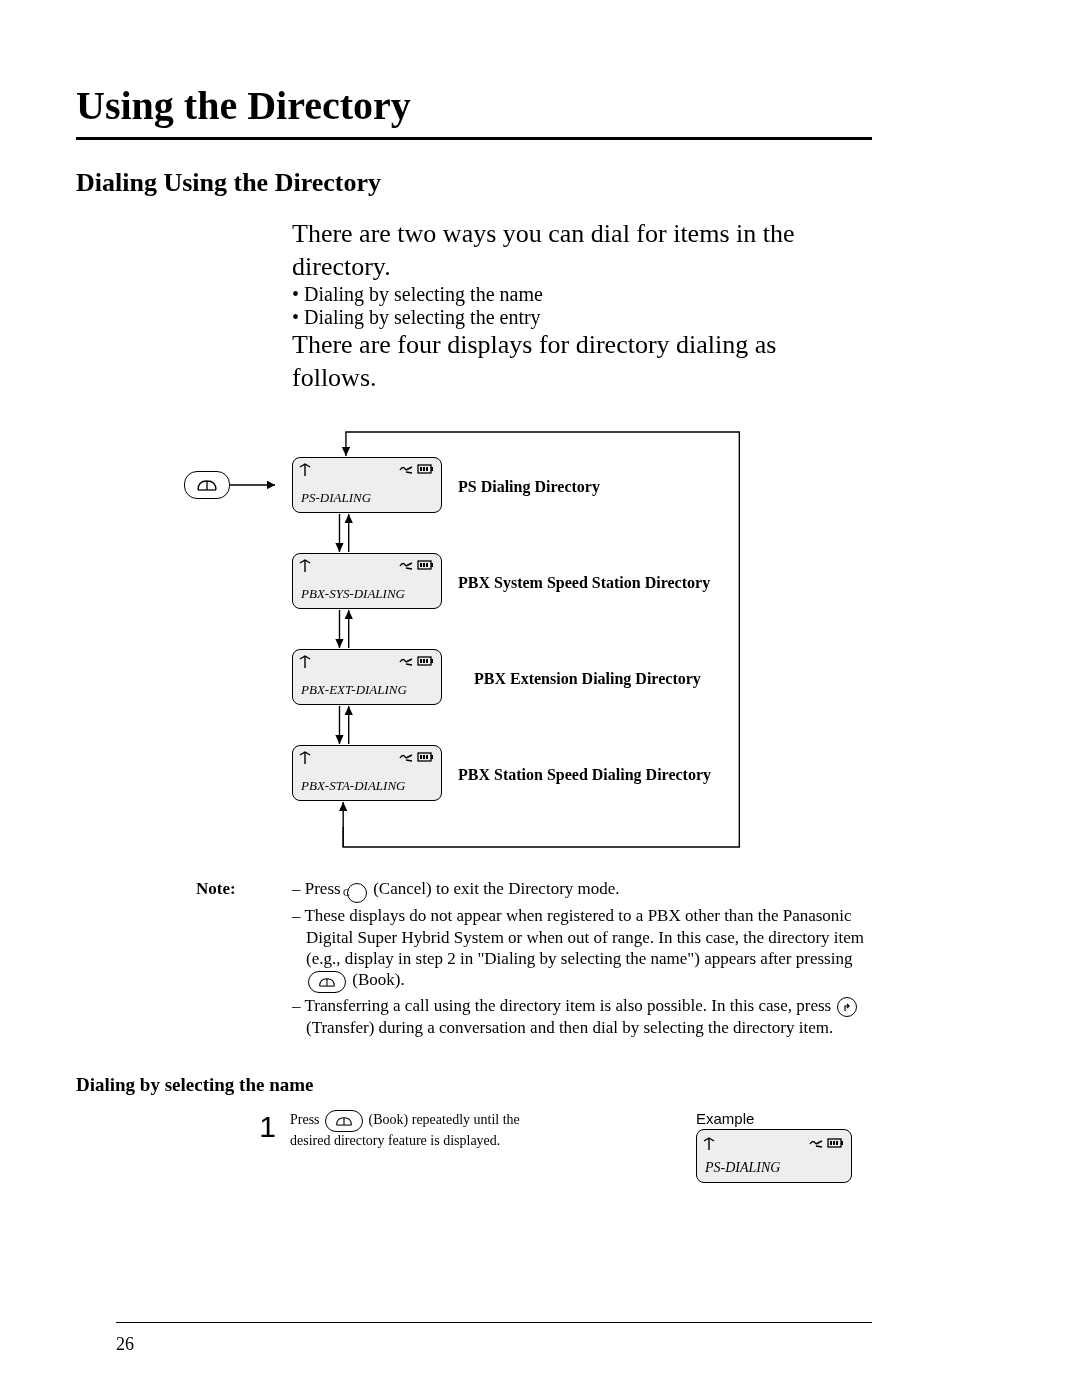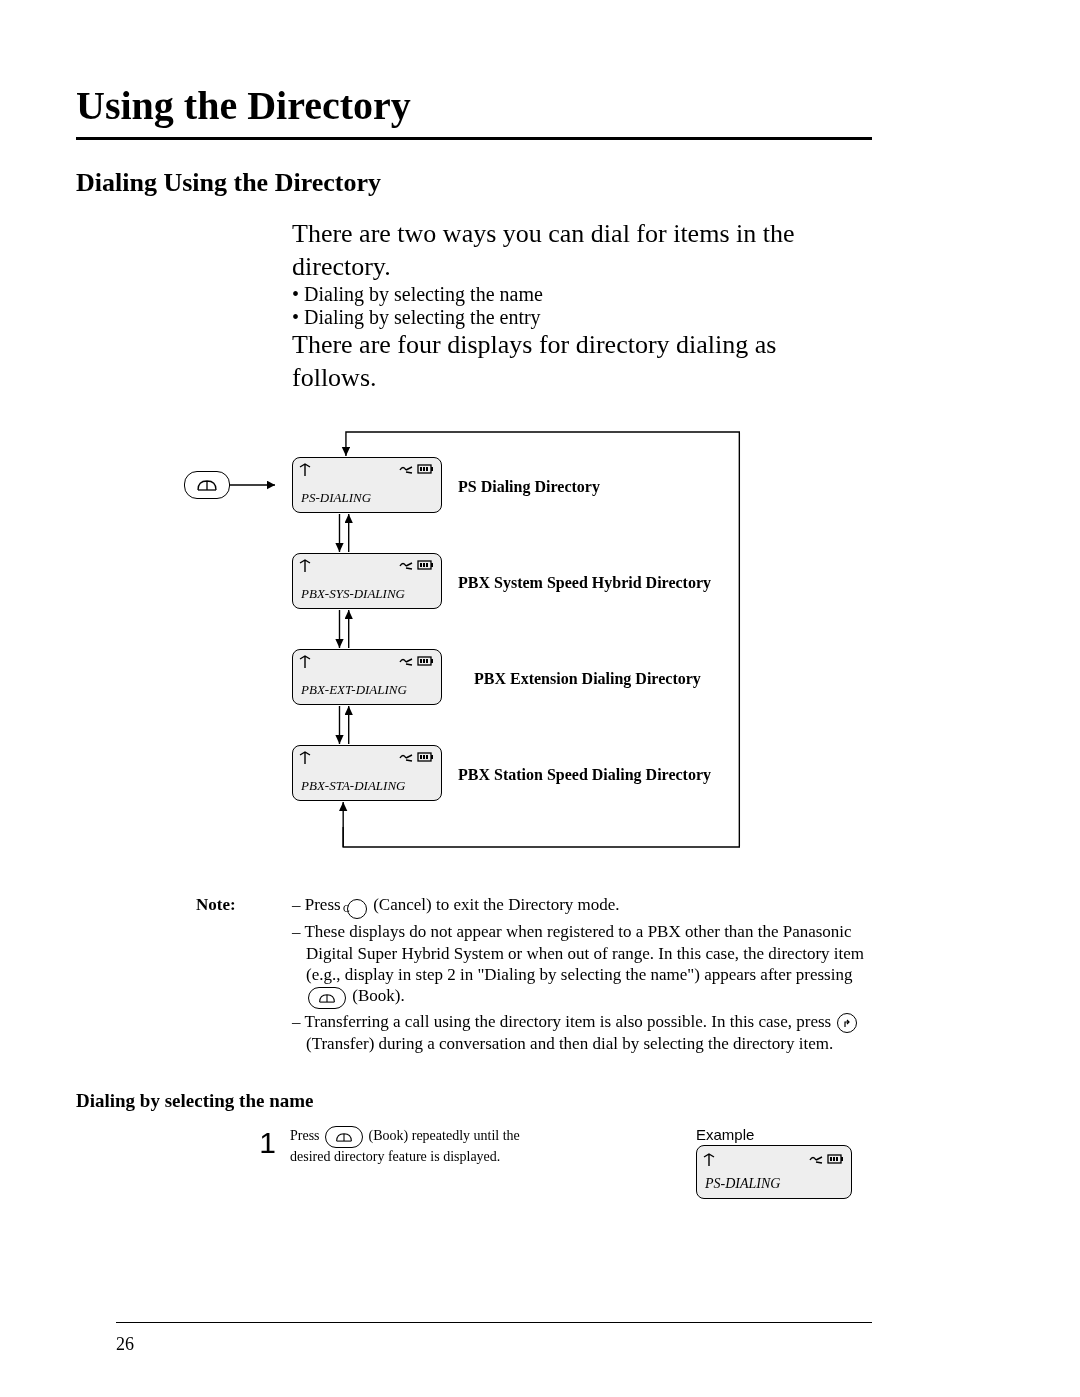--- a/index.html
+++ b/index.html
@@ -94,21 +94,21 @@
   .disp-caption {
     position: absolute;
     font-size: 16px;
     font-weight: bold;
     white-space: nowrap;
   }
 
   
   .note-block {
     display: flex;
-    margin-top: 42px;
+    margin-top: 26px;
     font-size: 17px;
     line-height: 1.25;
   }
   .note-head {
     width: 216px;
     font-weight: bold;
     text-align: left;
     padding-right: 10px;
     box-sizing: border-box;
     padding-left: 120px;
@@ -281,21 +281,21 @@
               <rect x="1" y="1" width="13" height="8" fill="none" stroke="#000" stroke-width="1.3"></rect>
               <rect x="14" y="3" width="2" height="4" fill="#000"></rect>
               <rect x="3" y="3" width="2" height="4" fill="#000"></rect>
               <rect x="6" y="3" width="2" height="4" fill="#000"></rect>
               <rect x="9" y="3" width="2" height="4" fill="#000"></rect>
             </svg>
         </span>
       </div>
       <div class="disp-label">PBX-SYS-DIALING</div>
     </div>
-    <div class="disp-caption" style="left:382px; top:152px;">PBX System Speed Hybrid Directory</div>
+    <div class="disp-caption" style="left:382px; top:152px;">PBX System Speed Station Directory</div>
 
     <div class="disp-box" style="left:216px; top:227px;">
       <div class="disp-icons">
         <svg width="12" height="14">
             <path d="M6 1 L6 13 M1 4 L6 1 L11 4" stroke="#000" stroke-width="1.4" fill="none"></path>
           </svg>
         <span style="display:flex; gap:4px;">
           <svg width="14" height="12">
               <path d="M1 6 Q4 1 7 6 M7 6 L13 3 M7 8 L13 9" stroke="#000" stroke-width="1.4" fill="none"></path>
             </svg>

